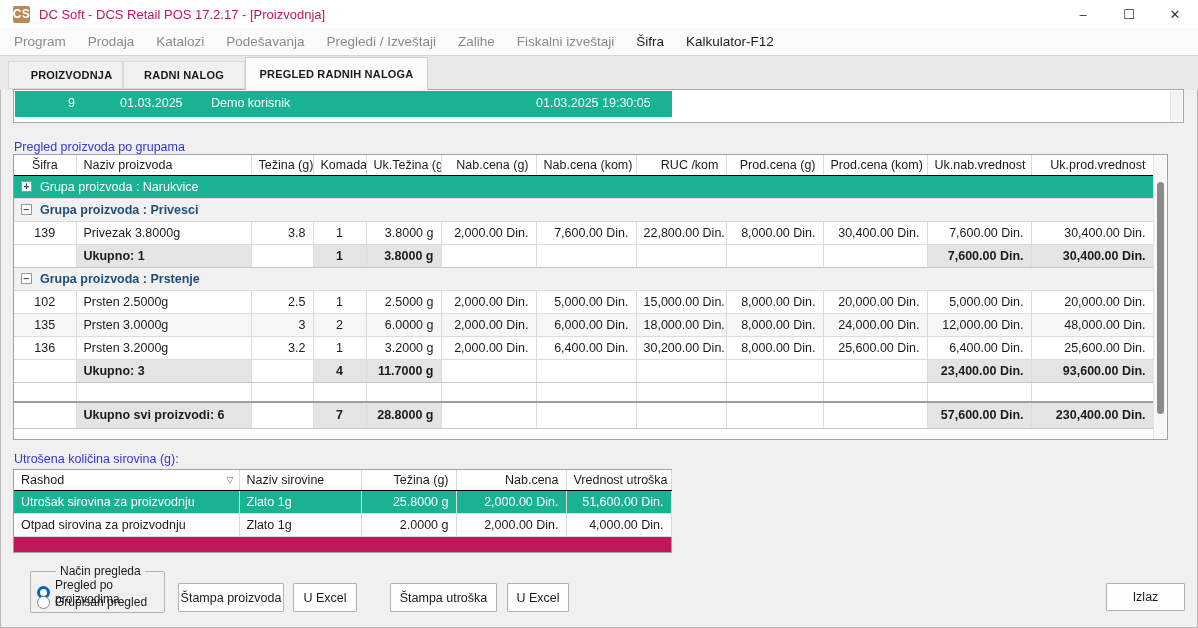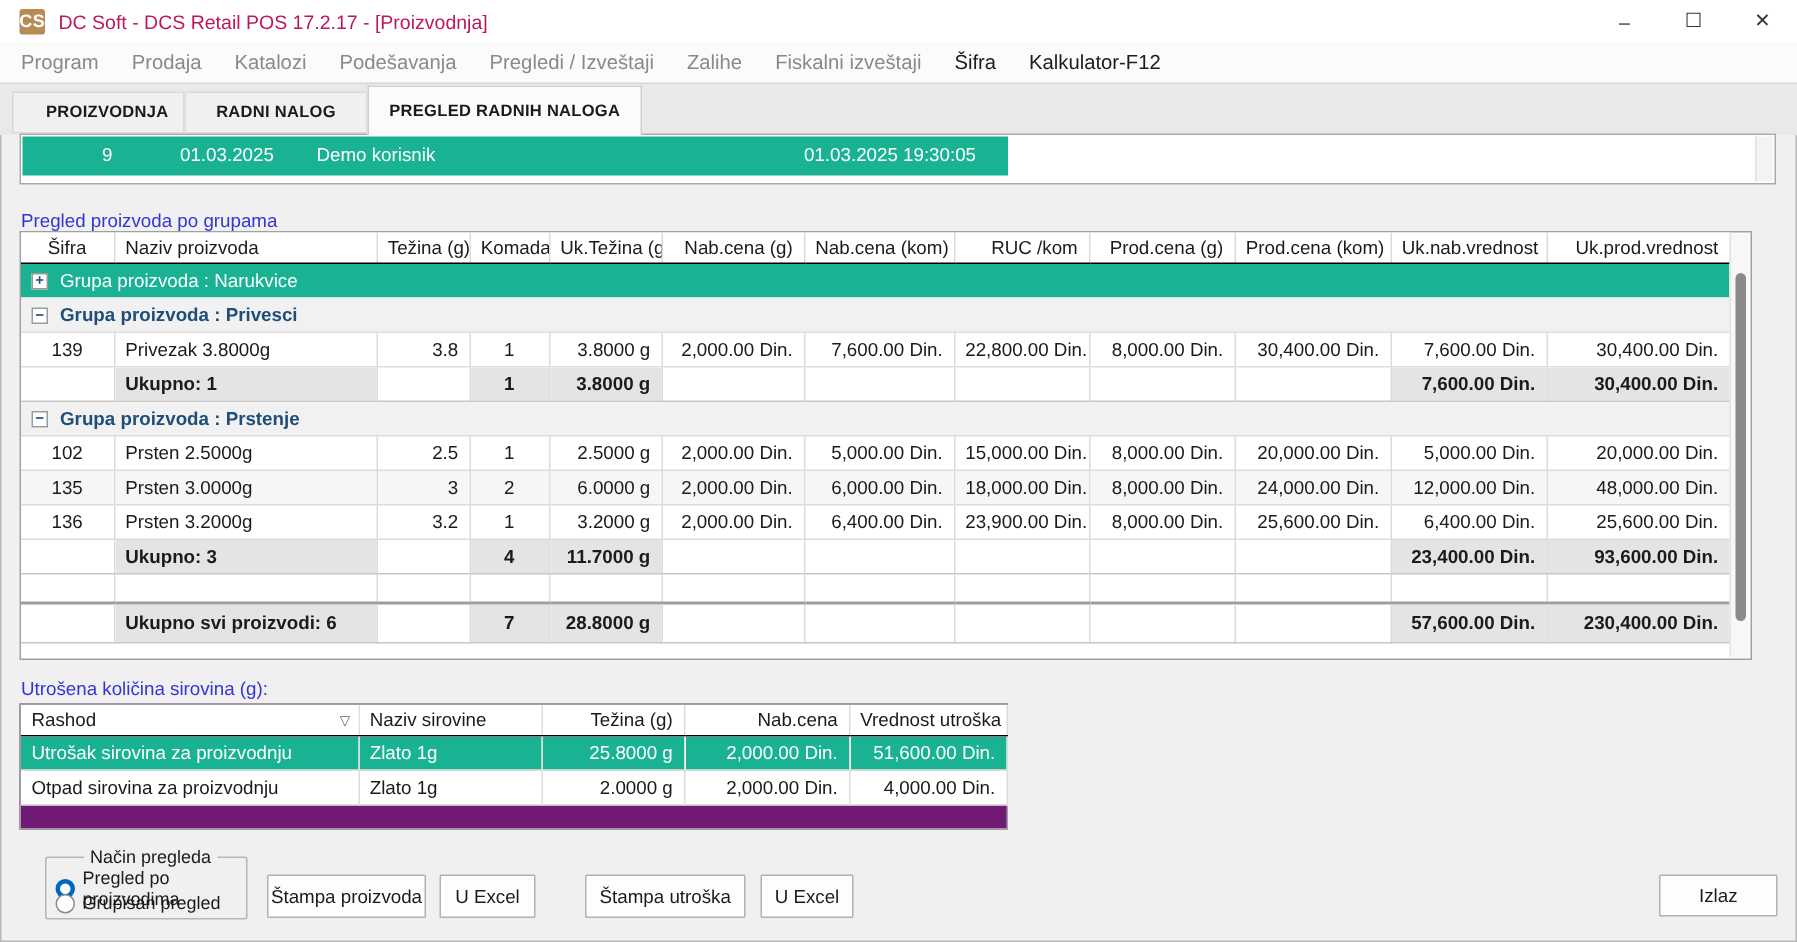--- a/index.html
+++ b/index.html
@@ -75,21 +75,21 @@
             color:#1f4e79; font-size:10px; line-height:9px; text-align:center; margin-right:8px;
             vertical-align:1px; font-weight:bold; }
   tr.stripe td { background:#f6f6f6; }
   tr.total td { font-weight:bold; }
   tr.total td.g { background:#e4e4e4; }
   tr.total td { border-top:1px solid #c8c8c8; border-bottom:1px solid #c8c8c8; }
   tr.spacer td { height:20px; border-bottom:none; }
   tr.grand td { border-top:2px solid #9e9e9e; height:26px; }
 
   
-  .materials-wrap { position:absolute; left:13px; top:469px; width:659px; height:84px; background:#701a75;
+  .materials-wrap { position:absolute; left:13px; top:469px; width:659px; height:84px; background:#be185d;
                     border:1px solid #a0a0a0; }
   .materials-wrap table { width:657px; }
   .materials-wrap td { height:26px; }
   tr.sel td { background:#19b394; color:#fff; }
   .sort-col { position:relative; }
   .sort-icon { position:absolute; right:5px; top:5px; font-size:9px; color:#666; }
 
   
   .groupbox { position:absolute; left:30px; top:571px; width:135px; height:42px;
               border:1px solid #b5b5b5; border-radius:2px; }
@@ -250,21 +250,21 @@
         <td class="r">48,000.00 Din.</td>
       </tr>
       <tr>
         <td class="c">136</td>
         <td class="l">Prsten 3.2000g</td>
         <td class="r">3.2</td>
         <td class="c">1</td>
         <td class="r">3.2000 g</td>
         <td class="r">2,000.00 Din.</td>
         <td class="r">6,400.00 Din.</td>
-        <td class="r">23,900.00 Din.</td>
+        <td class="r">30,200.00 Din.</td>
         <td class="r">8,000.00 Din.</td>
         <td class="r">25,600.00 Din.</td>
         <td class="r">6,400.00 Din.</td>
         <td class="r">25,600.00 Din.</td>
       </tr>
       <tr class="total">
         <td></td>
         <td class="l g">Ukupno: 3</td>
         <td></td>
         <td class="c g">4</td>

